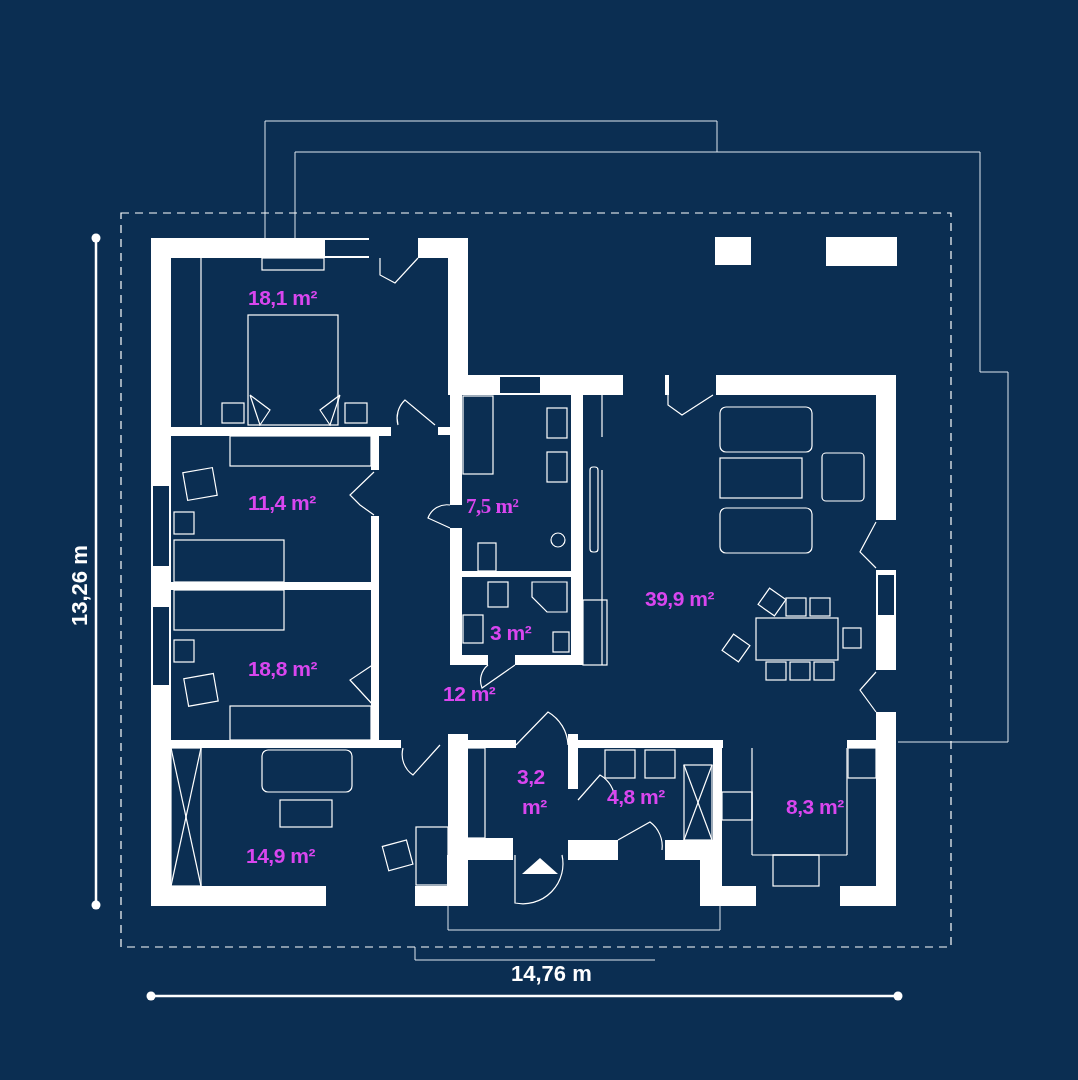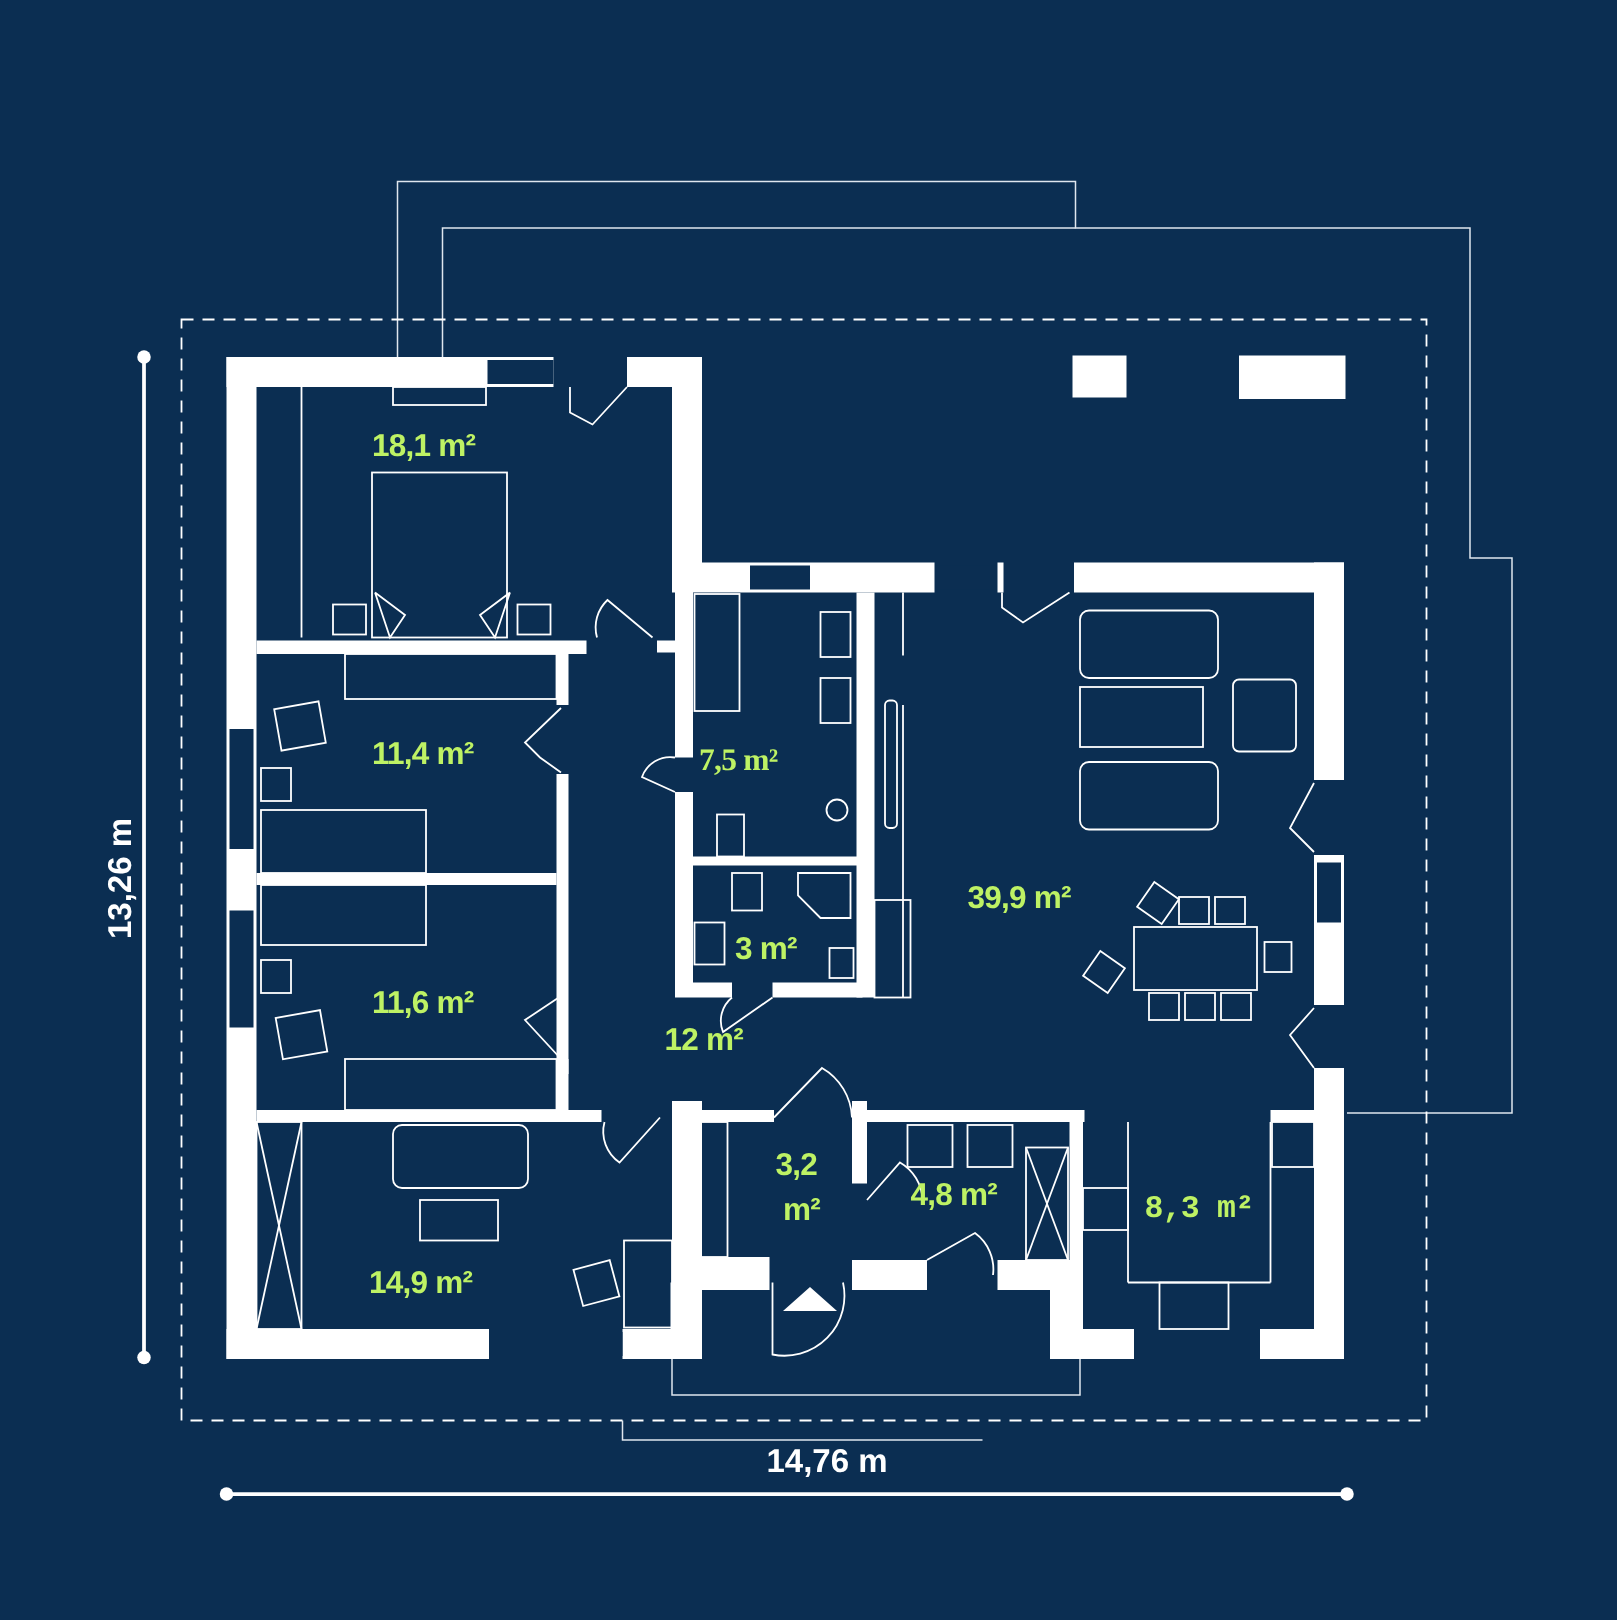--- a/index.html
+++ b/index.html
@@ -3,21 +3,21 @@
 <meta charset="utf-8">
 <style>
   html, body { margin: 0; padding: 0; background: #0b2e52; }
   body { width: 1078px; height: 1080px; overflow: hidden; position: relative; font-family: "Liberation Sans", sans-serif; }
   svg { position: absolute; left: 0; top: 0; }
   .wall { fill: #ffffff; }
   .win { fill: #0b2e52; }
   .thin { fill: none; stroke: #ffffff; stroke-width: 1.2; }
   .thin2 { fill: none; stroke: #dfe6ee; stroke-width: 1; }
   .dash { fill: none; stroke: #ffffff; stroke-width: 1.2; stroke-dasharray: 8 6; }
-  .room-label { position: absolute; color: #bef264; font-weight: bold; font-size: 21px; letter-spacing: -0.5px; white-space: nowrap; line-height: 1; }
+  .room-label { position: absolute; color: #d946ef; font-weight: bold; font-size: 21px; letter-spacing: -0.5px; white-space: nowrap; line-height: 1; }
   .dim-label { position: absolute; color: #ffffff; font-weight: bold; font-size: 22px; white-space: nowrap; line-height: 1; }
   .dim-vert { transform: rotate(-90deg); transform-origin: center center; }
 </style>
 </head>
 <body>
 
 <svg width="1078" height="1080" viewBox="0 0 1078 1080">
 
   <g>
     <polyline class="thin2" points="265,238 265,121 717,121 717,152 980,152 980,372 1008,372 1008,742 898,742"></polyline>
@@ -185,25 +185,25 @@
   </g>
 
   <rect class="wall" x="715" y="237" width="36" height="28"></rect>
   <rect class="wall" x="826" y="237" width="71" height="29"></rect>
 
   <polygon points="540,858 522,874 558,874" fill="#ffffff"></polygon>
 </svg>
 
 <div class="room-label" style="left:248px; top:287px;">18,1 m²</div>
 <div class="room-label" style="left:248px; top:492px;">11,4 m²</div>
-<div class="room-label" style="left:248px; top:658px;">11,6 m²</div>
+<div class="room-label" style="left:248px; top:658px;">18,8 m²</div>
 <div class="room-label" style="left:246px; top:845px;">14,9 m²</div>
 <div class="room-label" style="left:399px; top:683px;margin-left:44px;">12 m²</div>
 <div class="room-label" style="left:466px; top:496px;font-family:Liberation Serif, serif;">7,5 m²</div>
 <div class="room-label" style="left:490px; top:622px;">3 m²</div>
 <div class="room-label" style="left:645px; top:588px;">39,9 m²</div>
 <div class="room-label" style="left:517px; top:766px;">3,2</div>
 <div class="room-label" style="left:522px; top:796px;text-align:center;">m²</div>
 <div class="room-label" style="left:607px; top:786px;">4,8 m²</div>
-<div class="room-label" style="left:763px; top:796px;font-family:Liberation Mono, monospace;">8,3 m²</div>
+<div class="room-label" style="left:786px; top:796px;">8,3 m²</div>
 
 <div class="dim-label" style="left:511px; top:963px;">14,76 m</div>
 <div class="dim-label dim-vert" style="left:40px; top:575px; width:80px; text-align:center;">13,26 m</div>
 
 </body></html>

